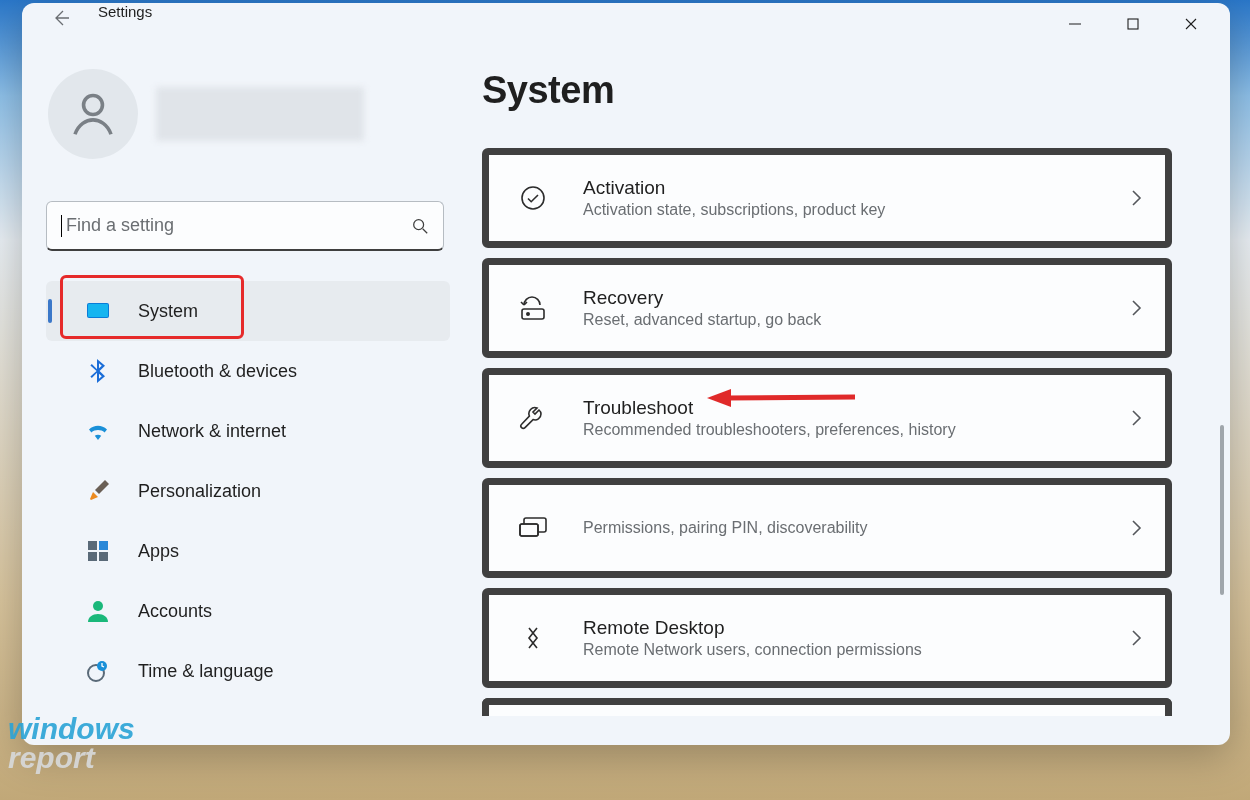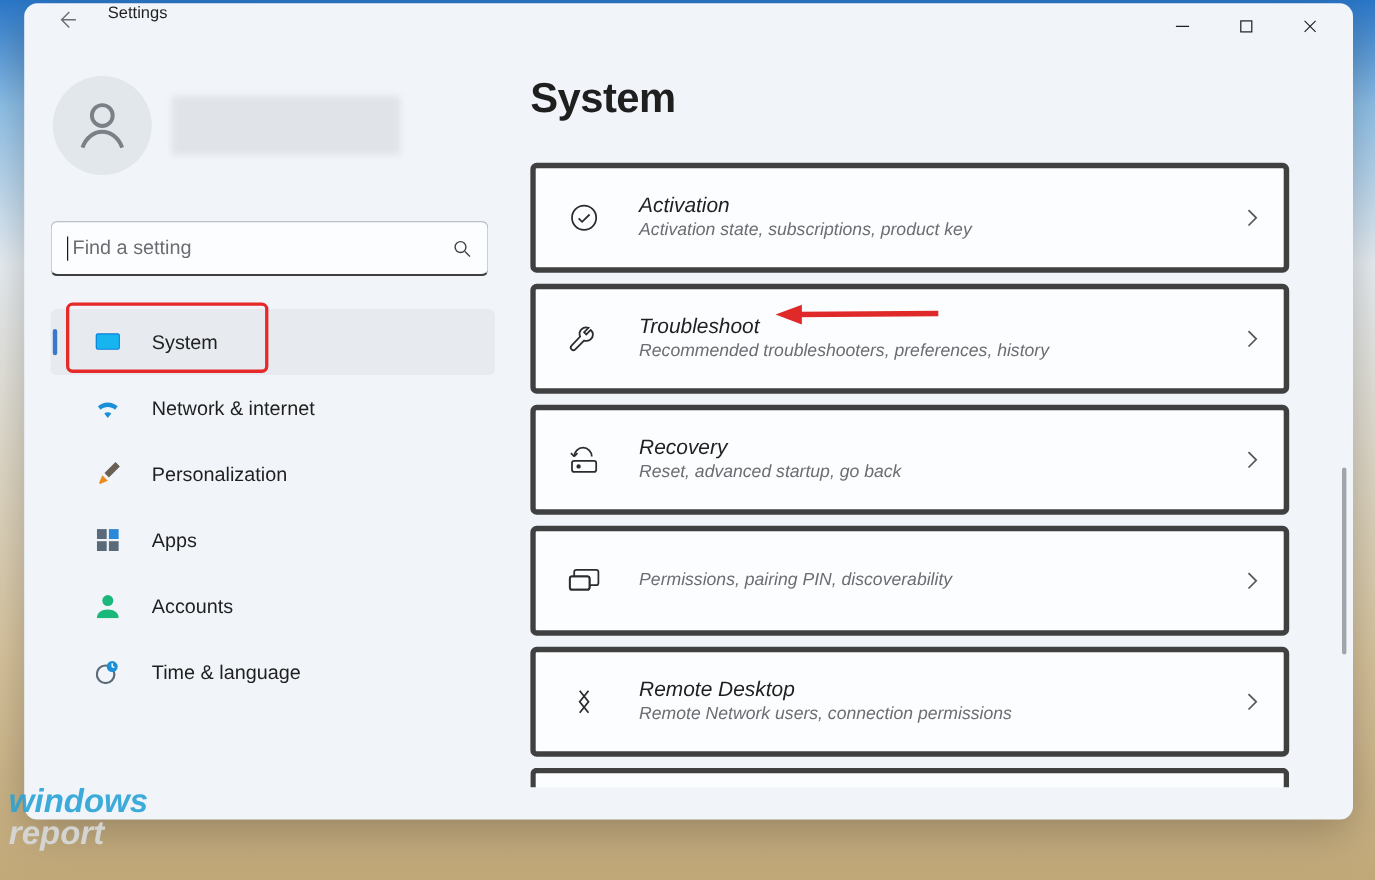--- a/index.html
+++ b/index.html
@@ -143,26 +143,25 @@
     margin: 0 0 36px 0;
     letter-spacing: -0.5px;
   }
   .cards {
     display: flex; flex-direction: column; gap: 10px;
     width: 690px;
     max-height: 600px;
   }
   .card {
     background: #fcfdfe;
-    border: 5px solid #404040;
+    border: 7px solid #404040;
     border-radius: 6px;
     padding: 18px 22px 18px 24px;
     display: flex; align-items: center;
     min-height: 100px;
-    font-style: italic;
   }
   .card.partial { min-height: 18px; padding: 8px 22px 0 24px; border-bottom: none; border-radius: 6px 6px 0 0;}
   .card-icon {
     width: 40px; height: 40px;
     display: flex; align-items: center; justify-content: center;
     color: #2c2c2c;
     margin-right: 30px;
     flex-shrink: 0;
   }
   .card-text { flex: 1; }
@@ -269,20 +268,28 @@
           <div class="nav-highlight"></div>
           <span class="nav-icon">
             <svg width="24" height="20" viewBox="0 0 24 20">
                 <rect x="1" y="2" width="22" height="15" rx="2" fill="#0a7cd8"></rect>
                 <rect x="2" y="3" width="20" height="13" rx="1" fill="#16b5f0"></rect>
               </svg>
           </span>
           <span class="nav-label">System</span>
         </div>
 
+        <div class="nav-item">
+          <span class="nav-icon">
+            <svg width="20" height="24" viewBox="0 0 16 24" fill="#1a6dd8">
+                <path d="M7 0v10.2L1.8 5 .4 6.4 6.6 12 .4 17.6 1.8 19 7 13.8V24l8-6.8L9.6 12 15 6.8 7 0zm2 4.2L11.8 6.8 9 9.2V4.2zm0 15.6v-5l2.8 2.4L9 19.8z"></path>
+              </svg>
+          </span>
+          <span class="nav-label">Bluetooth &amp; devices</span>
+        </div>
 
         <div class="nav-item">
           <span class="nav-icon">
             <svg width="22" height="18" viewBox="0 0 22 18" fill="#1a90d8">
                 <path d="M11 18l3.2-4.2c-1.8-1.4-4.6-1.4-6.4 0L11 18zM4.4 10.4c3.6-3.2 9.6-3.2 13.2 0l2.4-3C14.8 2.6 7.2 2.6 2 7.4l2.4 3z"></path>
               </svg>
           </span>
           <span class="nav-label">Network &amp; internet</span>
         </div>
 
@@ -343,39 +350,20 @@
                 <circle cx="13" cy="13" r="11"></circle>
                 <path d="M8 13.5l3.2 3.2L18 10"></path>
               </svg>
           </div>
           <div class="card-text">
             <div class="card-title">Activation</div>
             <div class="card-sub">Activation state, subscriptions, product key</div>
           </div>
           <svg class="chevron" width="14" height="20" viewBox="0 0 12 20" fill="none" stroke="currentColor" stroke-width="1.6">
               <path d="M3 3l7 7-7 7"></path>
-            </svg>
-        </div>
-
-        <div class="card" style="position:relative;">
-          <div class="card-icon">
-            <svg width="28" height="28" viewBox="0 0 28 28" fill="none" stroke="currentColor" stroke-width="1.6">
-                <path d="M22 10a6 6 0 01-8 5.6L6 23.6a2.4 2.4 0 01-3.4-3.4L10.4 12A6 6 0 0118 4l-4 4 2 2 4-4c1.2 1 2 2.4 2 4z"></path>
-              </svg>
-          </div>
-          <div class="card-text">
-            <div class="card-title">Troubleshoot</div>
-            <div class="card-sub">Recommended troubleshooters, preferences, history</div>
-          </div>
-          <svg class="chevron" width="14" height="20" viewBox="0 0 12 20" fill="none" stroke="currentColor" stroke-width="1.6">
-              <path d="M3 3l7 7-7 7"></path>
-            </svg>
-          <svg class="arrow-overlay" style="left:218px;top:8px" width="150" height="30" viewBox="0 0 150 30">
-              <line x1="20" y1="15" x2="148" y2="14" stroke="#e02a2a" stroke-width="5"></line>
-              <polygon points="0,15 24,6 24,24" fill="#e02a2a"></polygon>
             </svg>
         </div>
 
         <div class="card">
           <div class="card-icon">
             <svg width="30" height="26" viewBox="0 0 30 26" fill="none" stroke="currentColor" stroke-width="1.6">
                 <path d="M6 10a8 8 0 0116 0"></path>
                 <path d="M6 10l-3-3M6 10l3-3"></path>
                 <rect x="4" y="14" width="22" height="10" rx="2"></rect>
                 <circle cx="10" cy="19" r="1.2" fill="currentColor"></circle>
@@ -383,20 +371,39 @@
           </div>
           <div class="card-text">
             <div class="card-title">Recovery</div>
             <div class="card-sub">Reset, advanced startup, go back</div>
           </div>
           <svg class="chevron" width="14" height="20" viewBox="0 0 12 20" fill="none" stroke="currentColor" stroke-width="1.6">
               <path d="M3 3l7 7-7 7"></path>
             </svg>
         </div>
 
+        <div class="card" style="position:relative;">
+          <div class="card-icon">
+            <svg width="28" height="28" viewBox="0 0 28 28" fill="none" stroke="currentColor" stroke-width="1.6">
+                <path d="M22 10a6 6 0 01-8 5.6L6 23.6a2.4 2.4 0 01-3.4-3.4L10.4 12A6 6 0 0118 4l-4 4 2 2 4-4c1.2 1 2 2.4 2 4z"></path>
+              </svg>
+          </div>
+          <div class="card-text">
+            <div class="card-title">Troubleshoot</div>
+            <div class="card-sub">Recommended troubleshooters, preferences, history</div>
+          </div>
+          <svg class="chevron" width="14" height="20" viewBox="0 0 12 20" fill="none" stroke="currentColor" stroke-width="1.6">
+              <path d="M3 3l7 7-7 7"></path>
+            </svg>
+          <svg class="arrow-overlay" style="left:218px;top:8px" width="150" height="30" viewBox="0 0 150 30">
+              <line x1="20" y1="15" x2="148" y2="14" stroke="#e02a2a" stroke-width="5"></line>
+              <polygon points="0,15 24,6 24,24" fill="#e02a2a"></polygon>
+            </svg>
+        </div>
+
         <div class="card">
           <div class="card-icon">
             <svg width="30" height="24" viewBox="0 0 30 24" fill="none" stroke="currentColor" stroke-width="1.6">
                 <rect x="6" y="2" width="22" height="14" rx="2"></rect>
                 <rect x="2" y="8" width="18" height="12" rx="2" fill="#fcfdfe"></rect>
                 <rect x="2" y="8" width="18" height="12" rx="2"></rect>
               </svg>
           </div>
           <div class="card-text">
             <div class="card-sub">Permissions, pairing PIN, discoverability</div>

